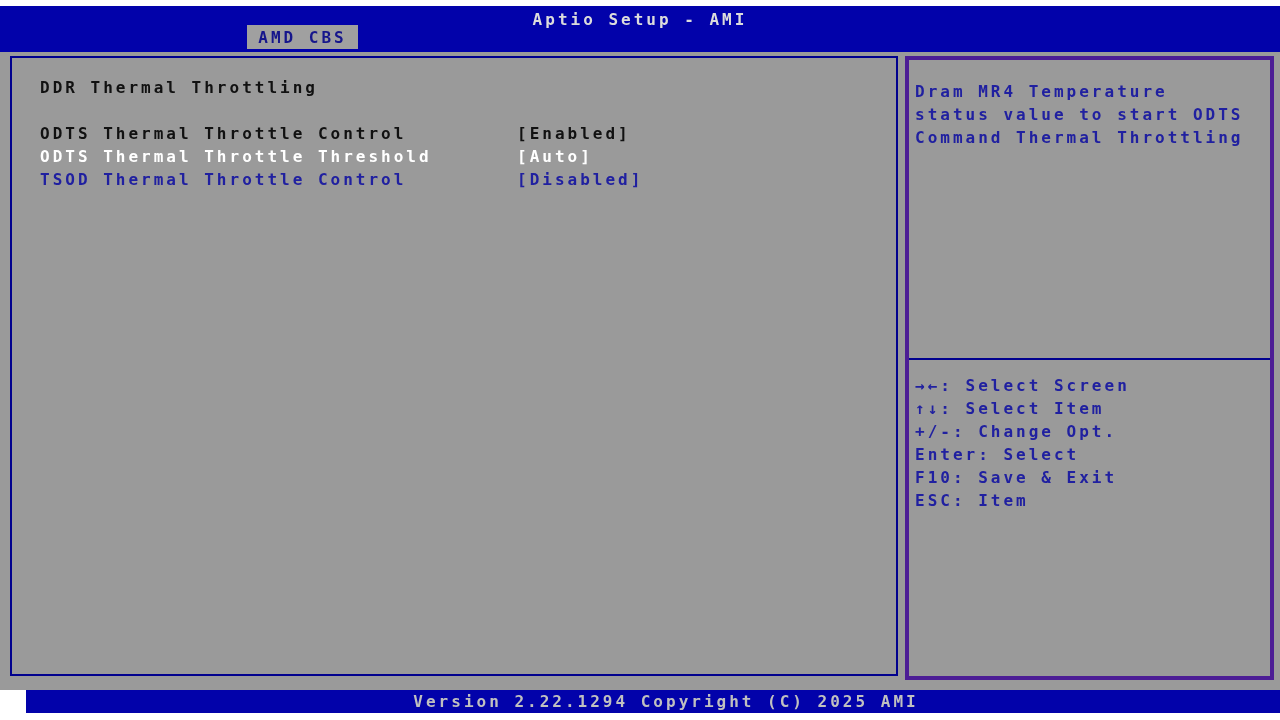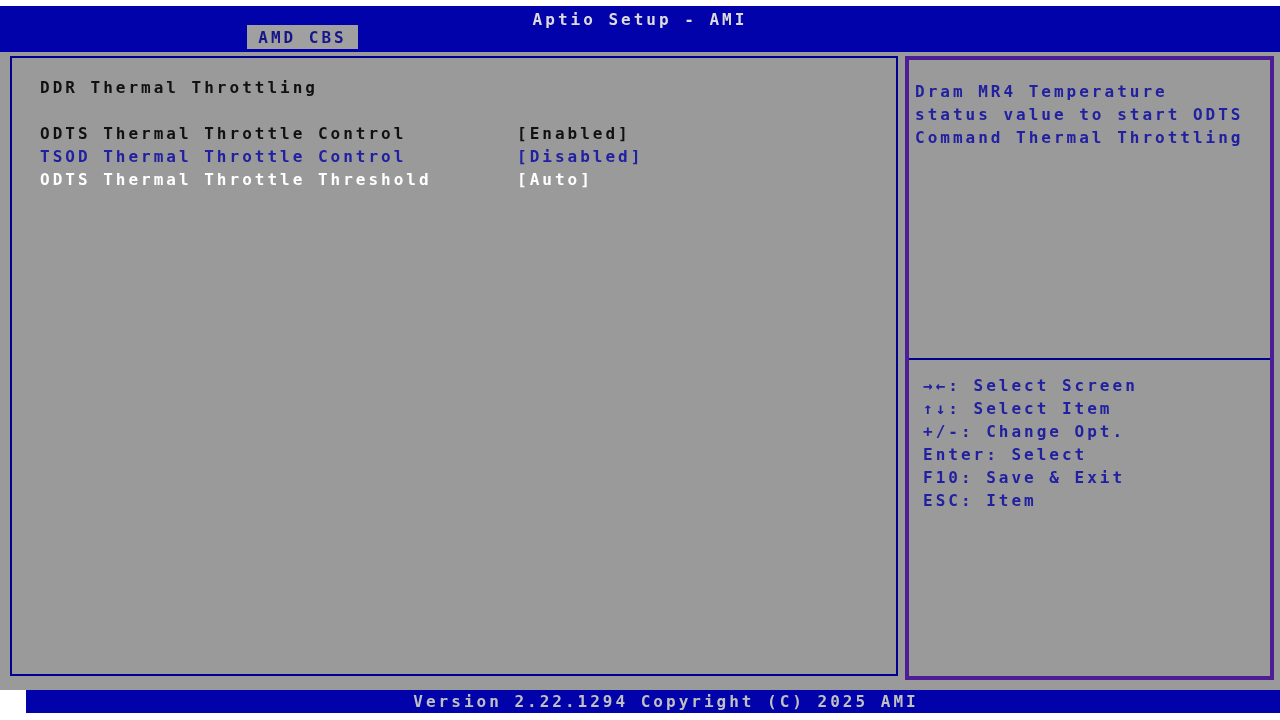--- a/index.html
+++ b/index.html
@@ -66,21 +66,20 @@
     color: #2020a0;
   }
   .help-text div { height: 23px; line-height: 23px; white-space: nowrap; }
   .help-divider {
     position: absolute; left: 0; top: 298px;
     width: 100%; height: 2px; background: #01018e;
   }
   .hotkeys {
     position: absolute; left: 6px; top: 314px; right: 2px;
     color: #2020a0;
-    margin-left: 8px;
   }
   .hotkeys div { height: 23px; line-height: 23px; white-space: nowrap; }
   
   .footer-bar {
     position: absolute; left: 0; top: 690px;
     width: 1280px; height: 23px;
     background: #0202aa; color: #c0c0c0;
     text-align: center; line-height: 23px; margin-left: 26px;
   }
 </style>
@@ -96,27 +95,27 @@
 
   <div class="body-area">
 
     <div class="main-panel">
       <div class="section-heading">DDR Thermal Throttling</div>
       <div class="rows">
         <div class="row normal">
           <span class="lbl">ODTS Thermal Throttle Control</span>
           <span class="val">[Enabled]</span>
         </div>
+        <div class="row selected">
+          <span class="lbl">ODTS Thermal Throttle Threshold</span>
+          <span class="val">[Auto]</span>
+        </div>
         <div class="row blue">
           <span class="lbl">TSOD Thermal Throttle Control</span>
           <span class="val">[Disabled]</span>
-        </div>
-        <div class="row selected">
-          <span class="lbl">ODTS Thermal Throttle Threshold</span>
-          <span class="val">[Auto]</span>
         </div>
       </div>
     </div>
 
     <div class="help-panel">
       <div class="help-text">
         <div>Dram MR4 Temperature</div>
         <div>status value to start ODTS</div>
         <div>Command Thermal Throttling</div>
       </div>

